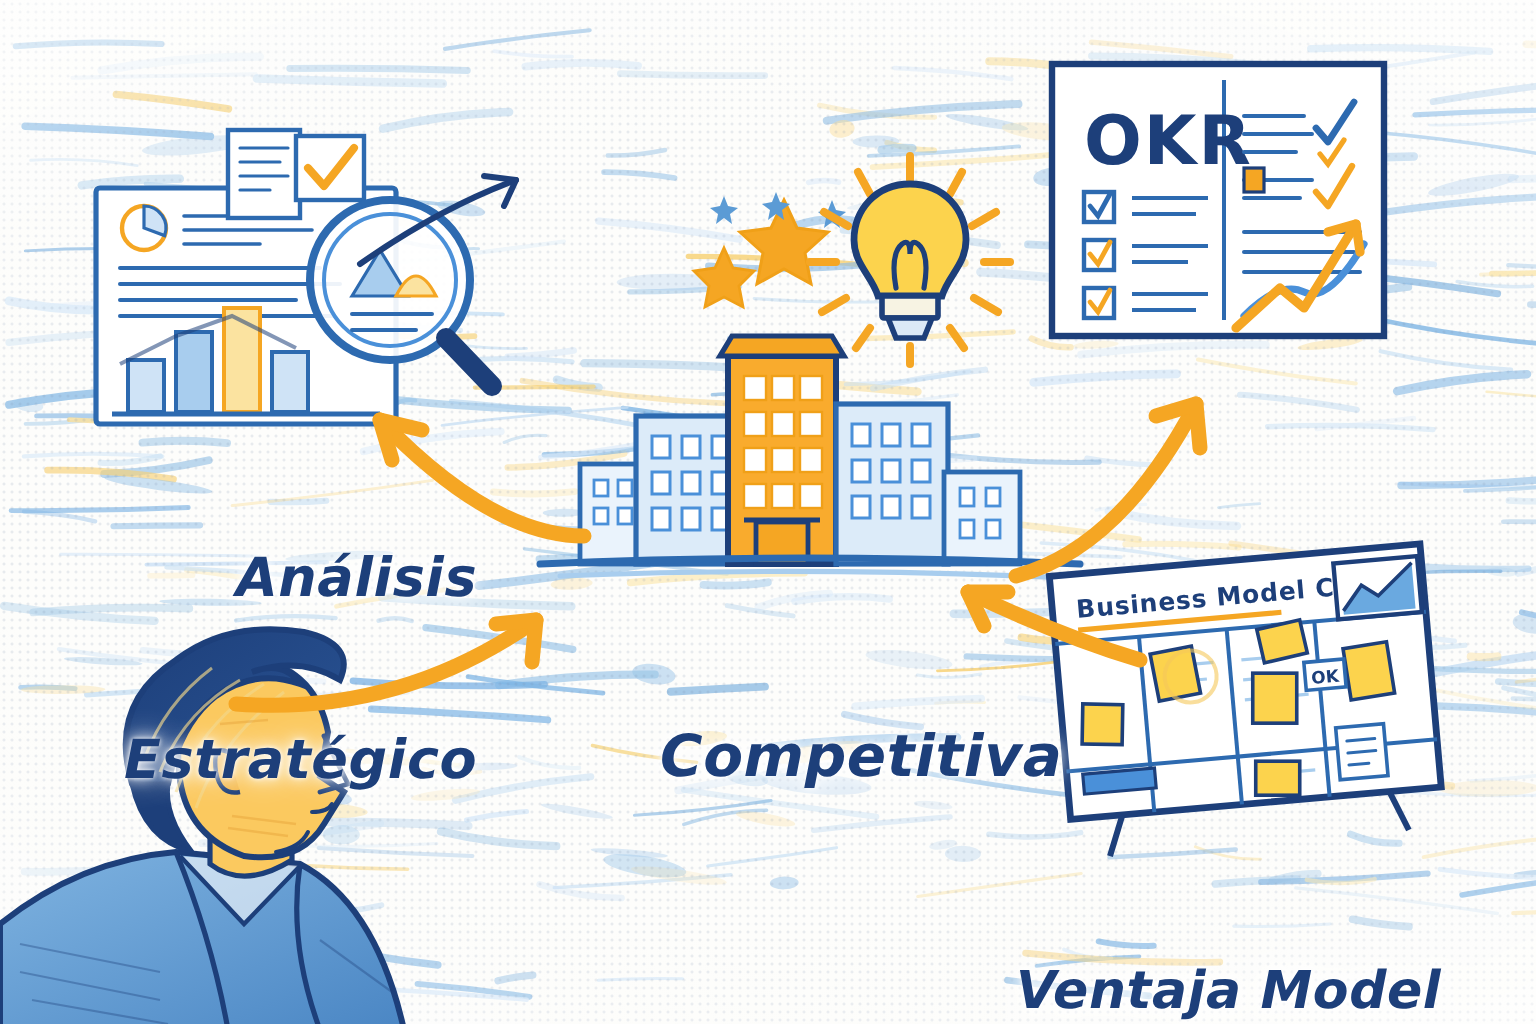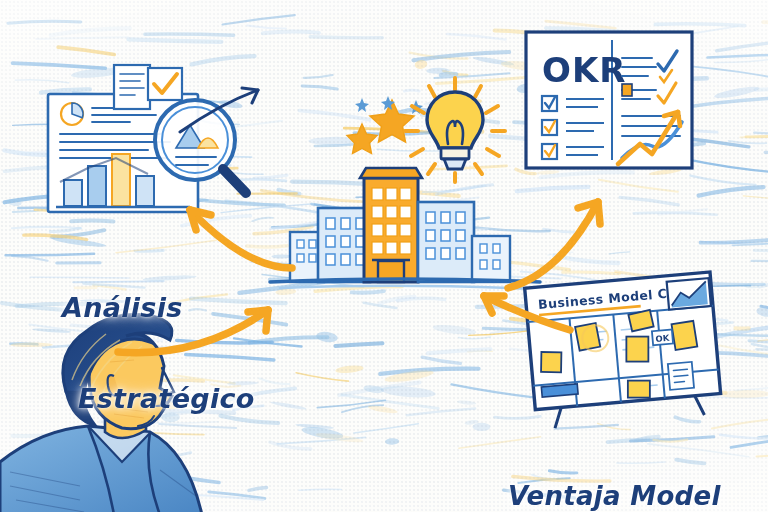--- a/index.html
+++ b/index.html
@@ -28,21 +28,21 @@
   .label{
     position:absolute;
     color:#1d3f7a;
     font-family:"DejaVu Sans", sans-serif;
     font-weight:600;
     letter-spacing:.3px;
     line-height:1.12;
     text-shadow:0 0 2px rgba(255,255,255,.95),0 0 7px rgba(255,255,255,.9),0 0 14px rgba(255,255,255,.85);
     white-space:pre;
   }
-  #lbl-analisis{left:62px;top:233px;font-size:27px;font-style:italic;}
+  #lbl-analisis{left:62px;top:215px;font-size:27px;font-style:italic;text-align:right;}
   #lbl-ventaja{left:330px;top:297px;font-size:29px;font-style:italic;}
   #lbl-bmc{left:508px;top:424px;font-size:26px;font-style:italic;text-align:center;}
 
   svg{position:absolute;left:0;top:0;overflow:visible;}
   .sv{position:absolute;}
 </style>
 </head>
 <body>
 
 <div id="scene">
@@ -743,24 +743,25 @@
     </g>
 
     <g>
       <path d="M570 330 Q530 318 484 296" fill="none" stroke="#f5a623" stroke-width="7.5" stroke-linecap="round"></path>
       <path d="M484 296 L504 296 M484 296 L492 313" fill="none" stroke="#f5a623" stroke-width="7.5" stroke-linecap="round"></path>
     </g>
   </svg>
 
   <div class="label" id="lbl-analisis">
     <div>Análisis</div>
-    <div style="padding-left:16px">Estratégico</div>
+    <div style="padding-left:0">Estratégico</div>
   </div>
 
   <div class="label" id="lbl-ventaja">
+    <div>Competitiva</div>
   </div>
 
   <div class="label" id="lbl-bmc">
     <div>Ventaja Model</div>
     
   </div>
 
 </div>
 
 </body></html>

